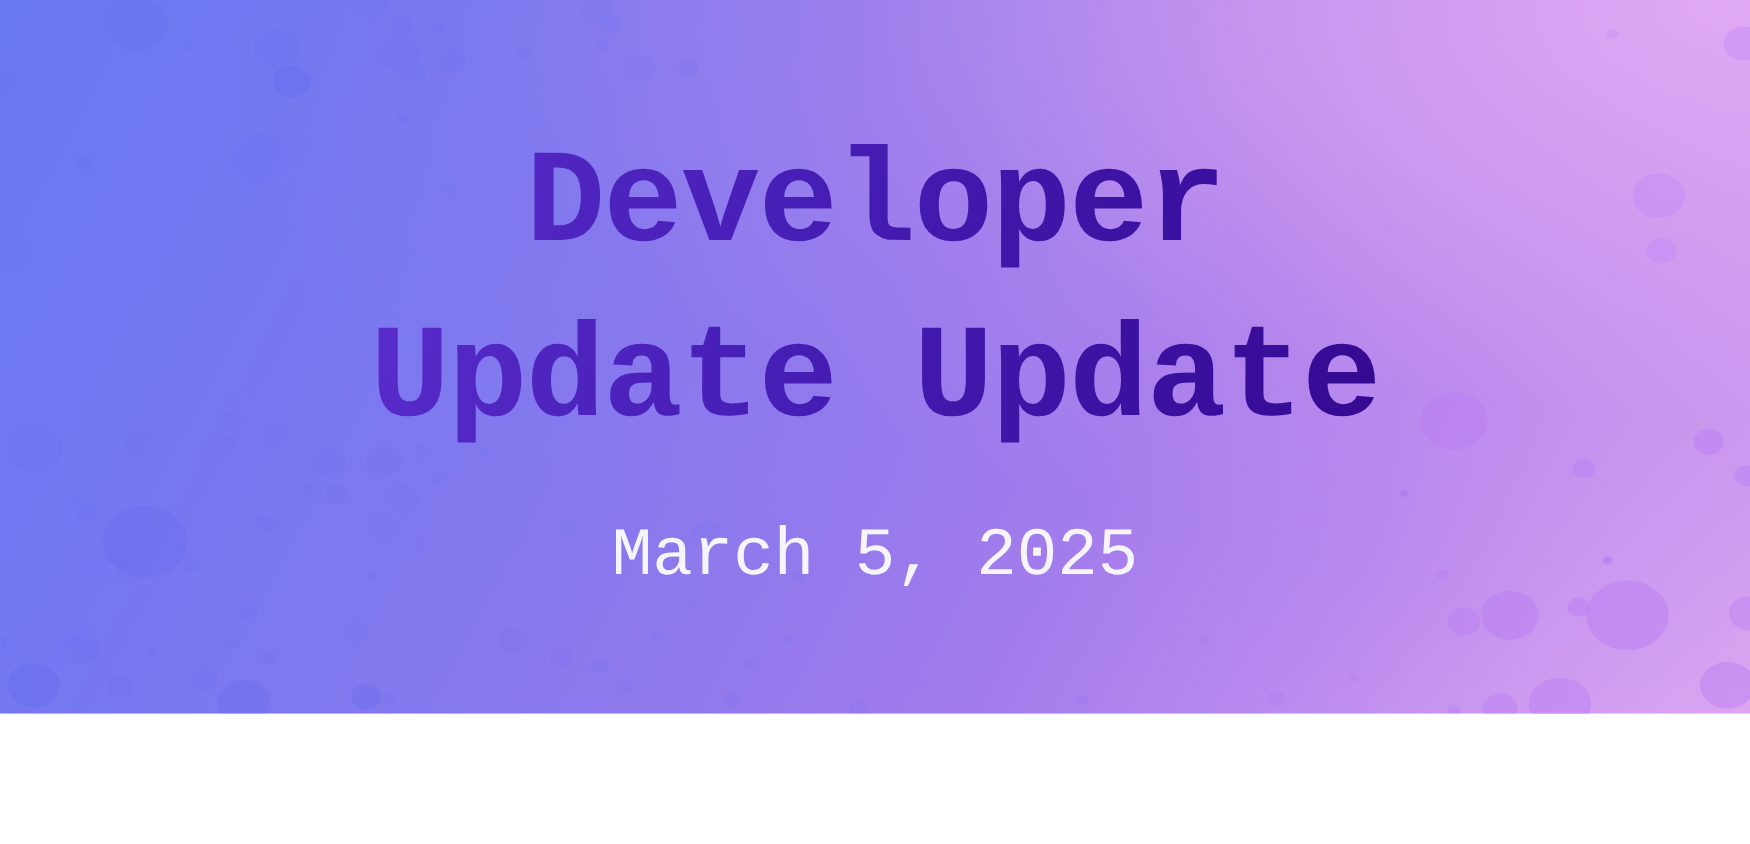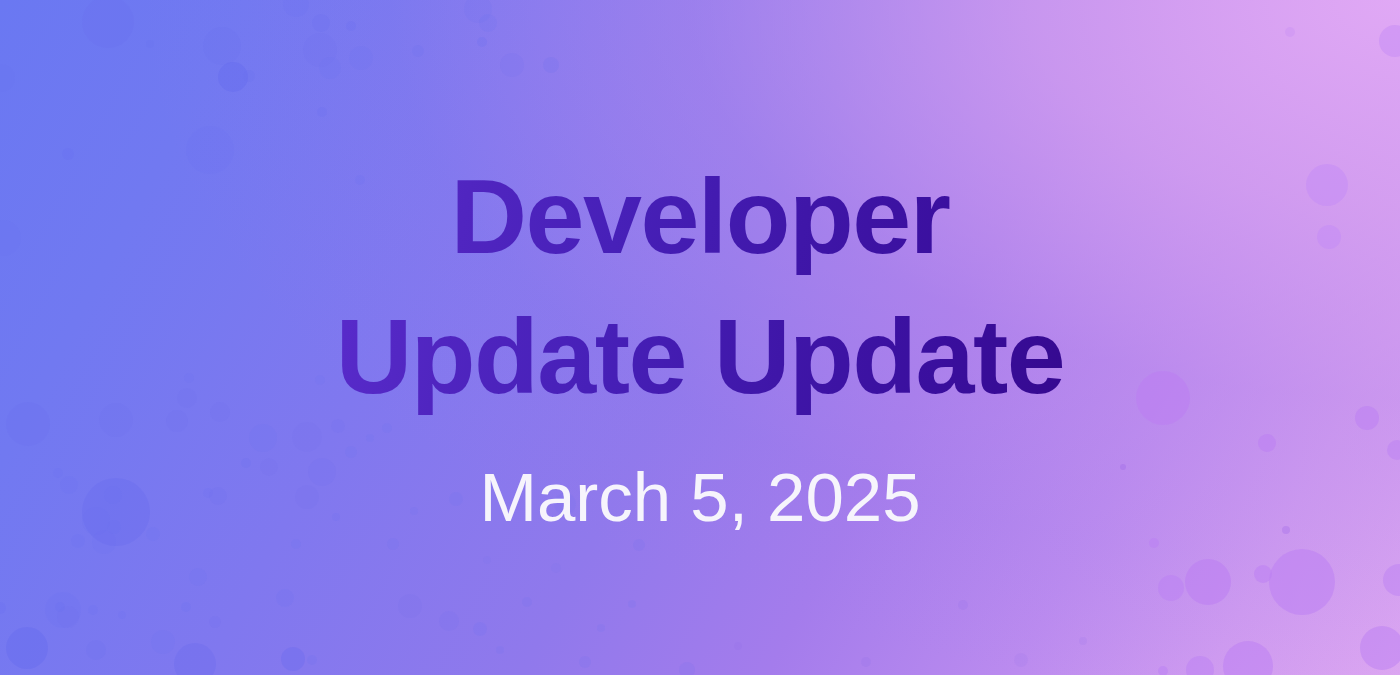--- a/index.html
+++ b/index.html
@@ -5,23 +5,23 @@
 <style>
   html, body {
     margin: 0;
     padding: 0;
     background: #ffffff;
   }
 
   #banner {
     position: relative;
     width: 1400px;
-    height: 675px;
+    height: 571px;
     overflow: hidden;
-    font-family: Liberation Sans, sans-serif;
+    font-family: Liberation Mono, monospace;
     
     background:
       radial-gradient(120% 140% at 100% 0%,
         rgba(226,170,245,0.95) 0%,
         rgba(216,161,240,0.72) 22%,
         rgba(190,140,236,0.38) 42%,
         rgba(160,125,235,0.10) 60%,
         rgba(160,125,235,0.00) 75%),
       linear-gradient(118deg,
         #6a78f2 0%,
@@ -69,21 +69,21 @@
     -webkit-text-fill-color: transparent;
   }
 
   .headline .line { display: block; }
 
   .subtitle {
     margin: 1px;
     padding: 0;
     margin-top: 42px;
     text-align: center;
-    font-size: 69px;
+    font-size: 54px;
     line-height: 60px;
     font-weight: 400;
     letter-spacing: 0px;
     color: #f6f4fc;
   }
 </style>
 </head>
 <body>
 
 <div id="banner">

